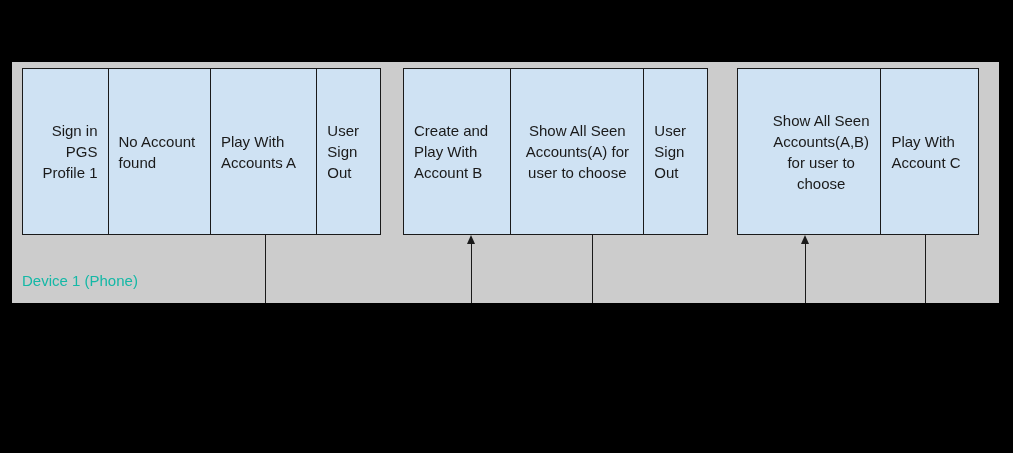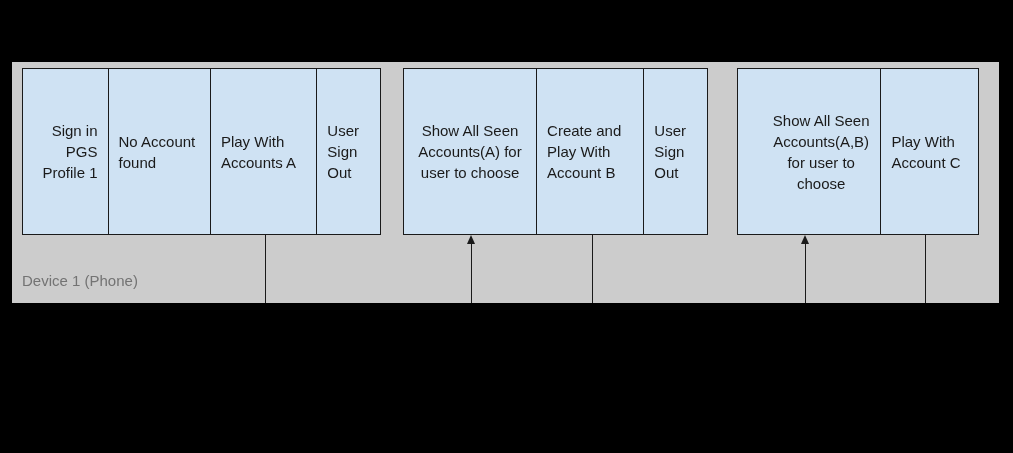--- a/index.html
+++ b/index.html
@@ -24,21 +24,21 @@
     width: 987px;
     height: 241px;
     background: #cccccc;
     box-sizing: border-box;
   }
   .device-label {
     position: absolute;
     left: 22px;
     top: 272px;
     font-size: 15px;
-    color: #737373;
+    color: #14b8a6;
     line-height: 18px;
     white-space: nowrap;
   }
   
   .group {
     position: absolute;
     top: 68px;
     height: 167px;
     display: flex;
     box-sizing: border-box;
@@ -126,25 +126,25 @@
     </div>
     <div class="step g1-s3">
       <span class="label">Play With Accounts A</span>
     </div>
     <div class="step g1-s4">
       <span class="label">User Sign Out</span>
     </div>
   </div>
 
   <div class="group group-2">
+    <div class="step g2-s2">
+      <span class="label">Create and Play With Account B</span>
+    </div>
     <div class="step g2-s1 center">
       <span class="label">Show All Seen Accounts(A) for user to choose</span>
-    </div>
-    <div class="step g2-s2">
-      <span class="label">Create and Play With Account B</span>
     </div>
     <div class="step g2-s3">
       <span class="label">User Sign Out</span>
     </div>
   </div>
 
   <div class="group group-3">
     <div class="step g3-s1 center">
       <span class="label">Show All Seen Accounts(A,B) for user to choose</span>
     </div>

